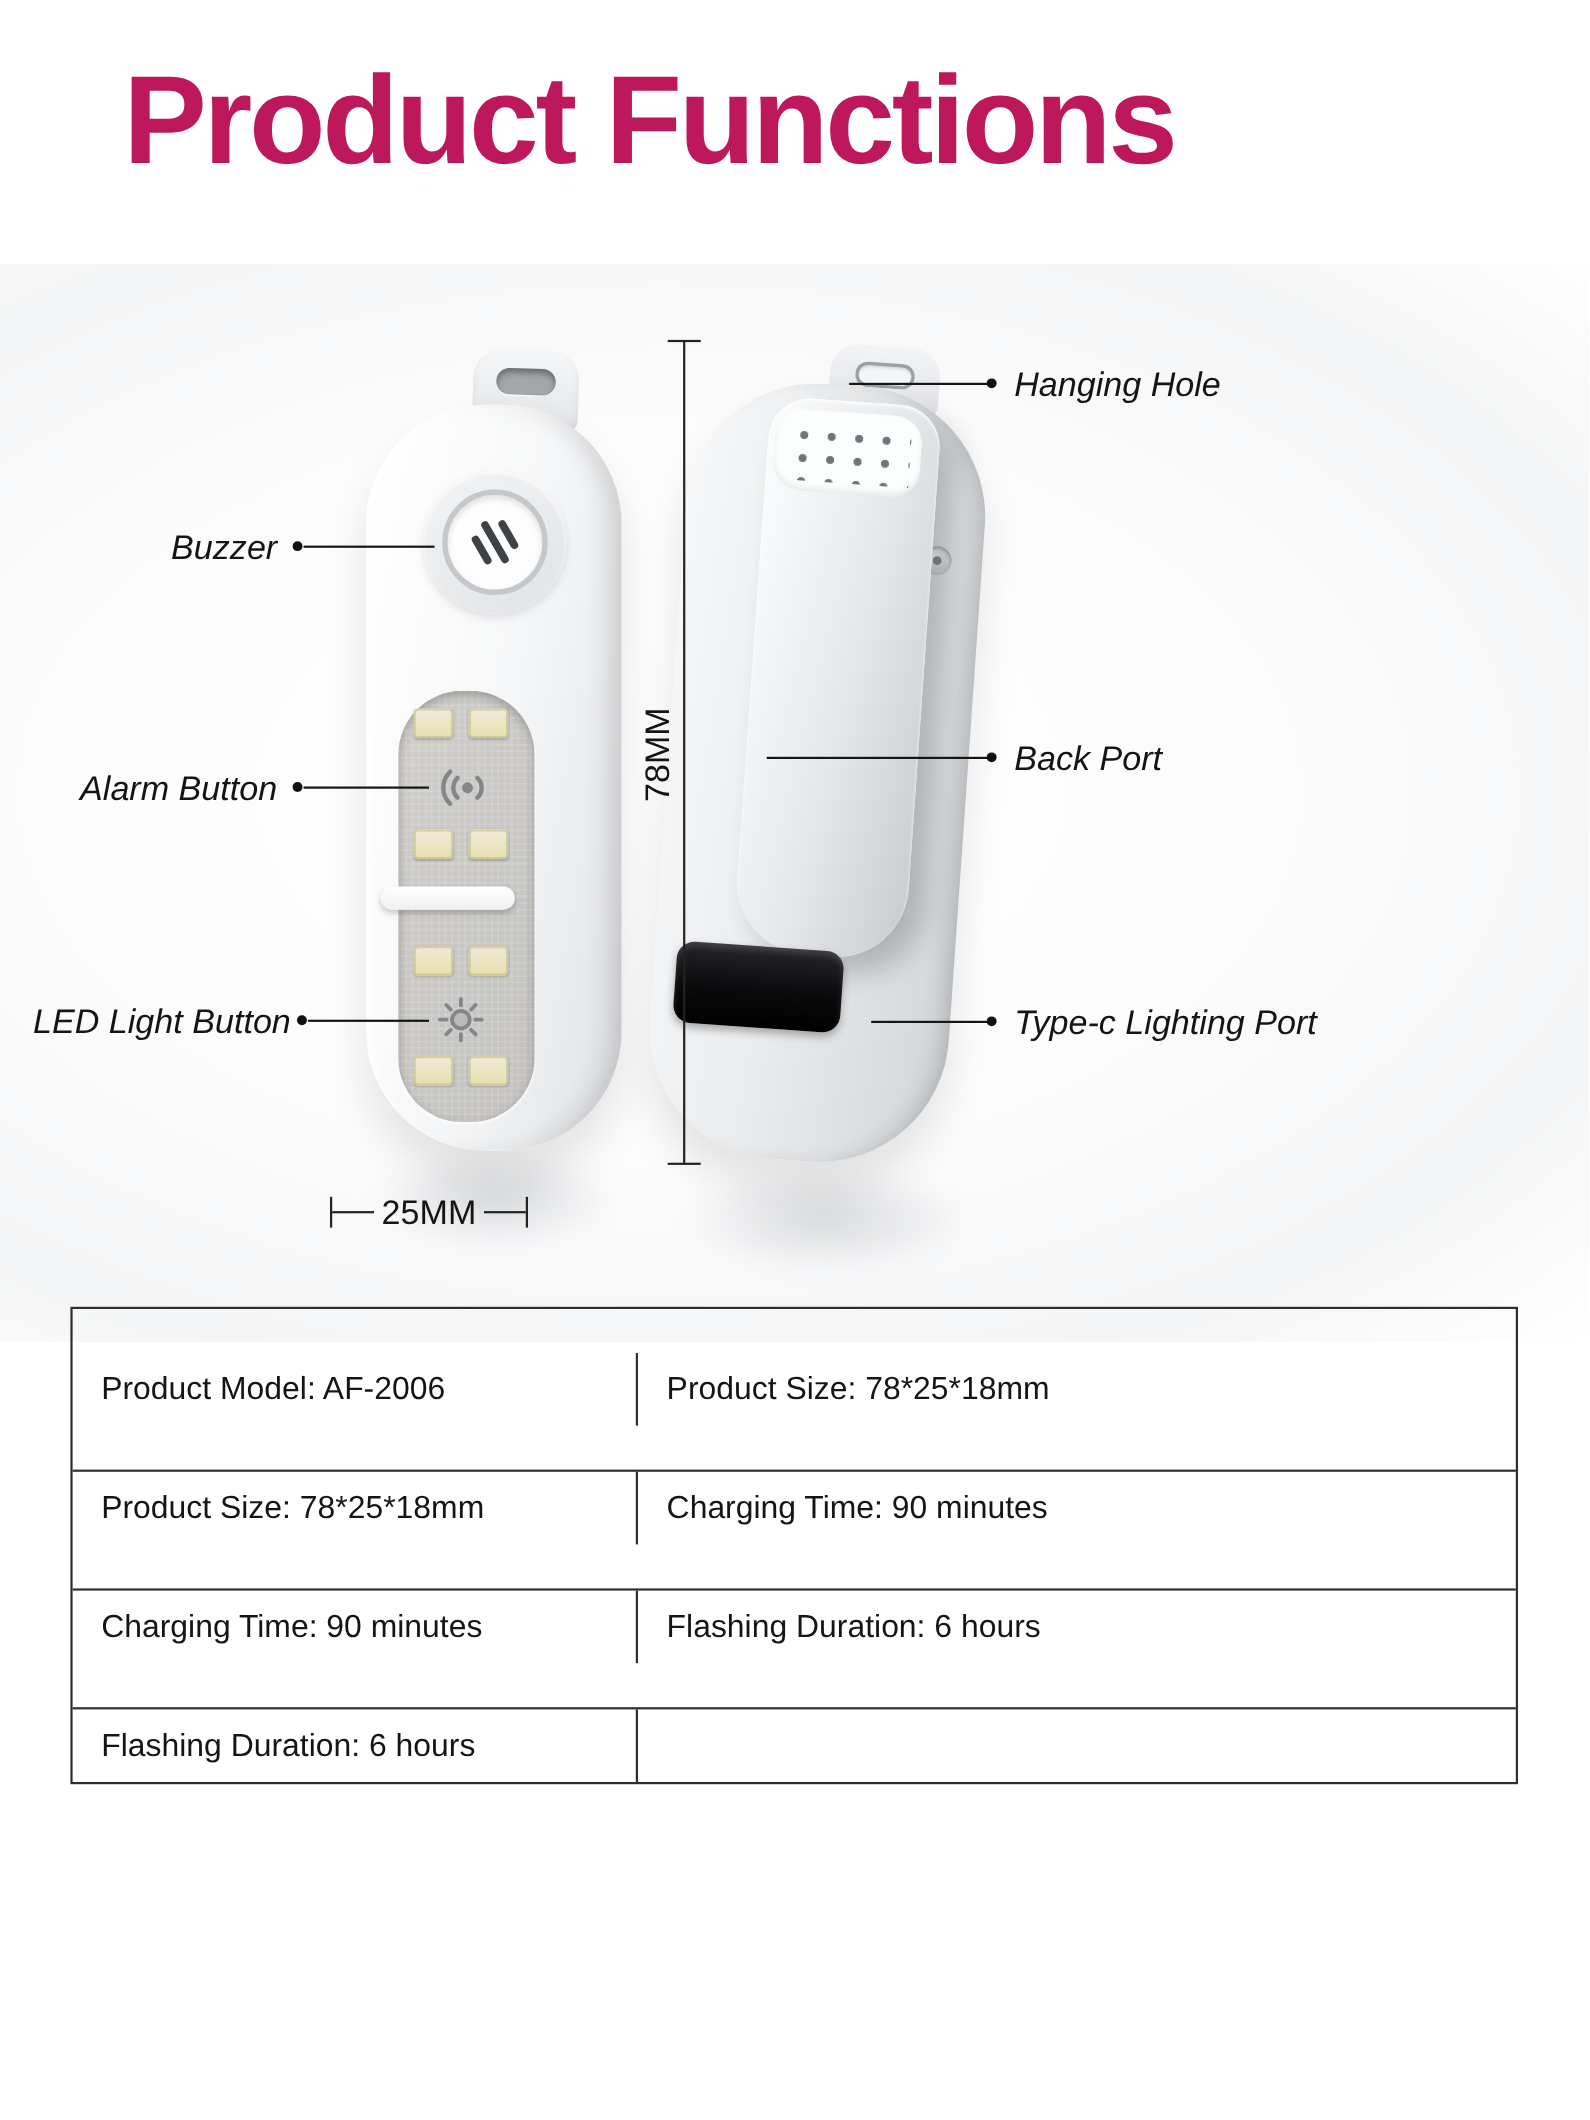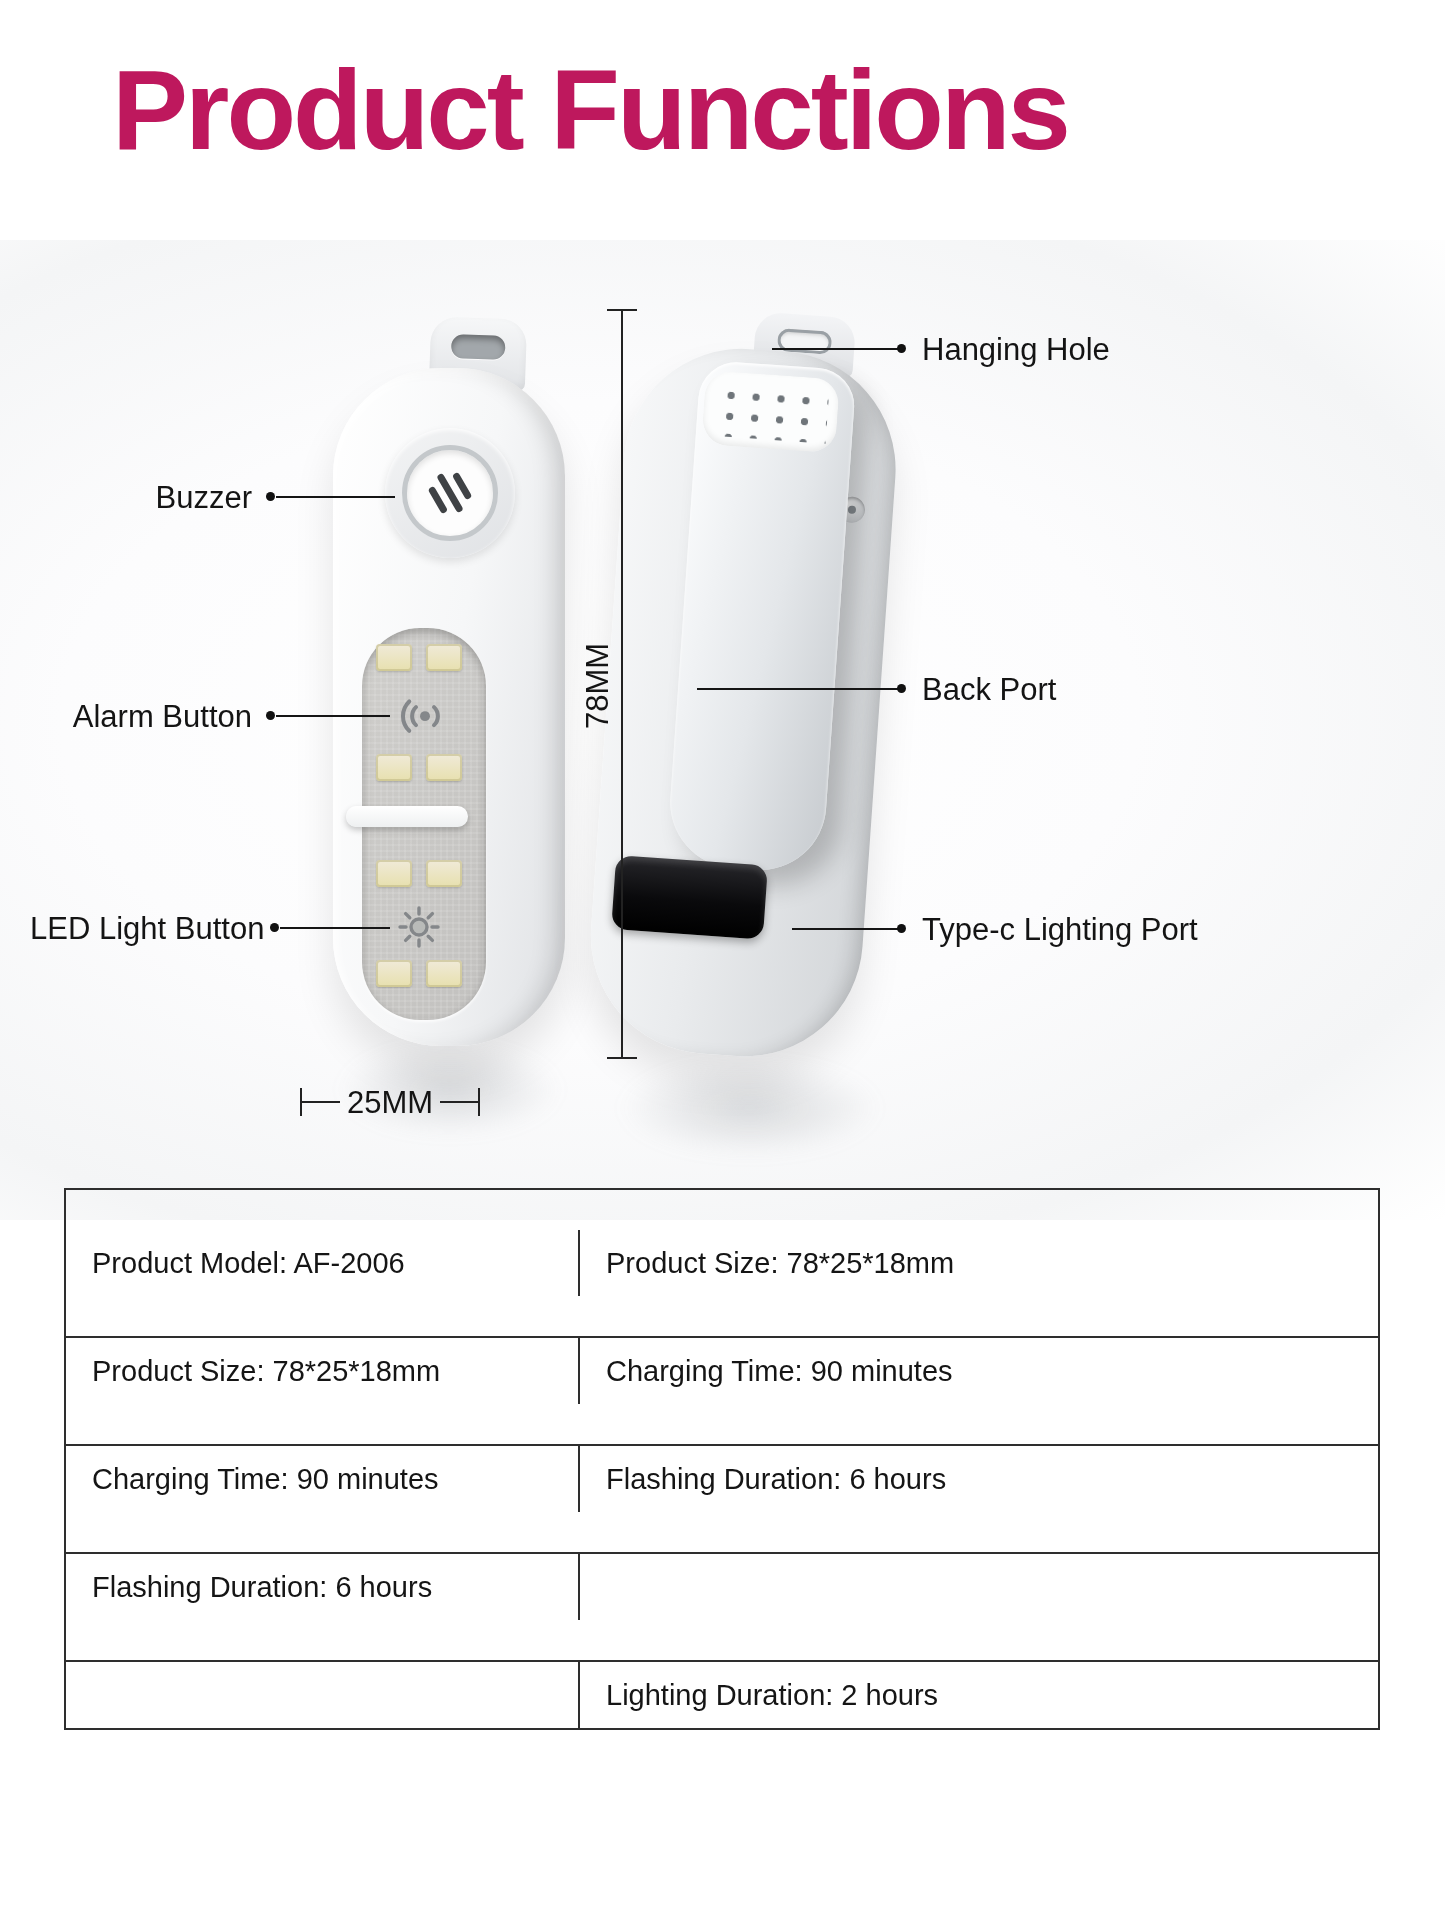--- a/index.html
+++ b/index.html
@@ -147,21 +147,21 @@
   }
 
   
   .dim-line { position:absolute; background:#222; }
   .dim-label {
     position:absolute; font-size:31px; color:#141414; white-space:nowrap;
   }
   .dim-label.vertical { transform: rotate(-90deg); transform-origin:center; text-align:center; }
 
   
-  .co-label { position:absolute; font-size:31px; color:#141414; white-space:nowrap; z-index:6; }
+  .co-label { position:absolute; font-size:31px; color:#141414; white-space:nowrap; z-index:6;font-style:italic; }
   .co-label.right-align { text-align:right; }
   .co-dot {
     position:absolute; width:9px; height:9px; border-radius:50%;
     background:#111; z-index:6;
   }
   .co-line { position:absolute; height:2px; background:#151515; z-index:5; }
 
   
   .spec-table {
     position:absolute; left:64px; top:1188px; width:1316px;
@@ -307,19 +307,15 @@
       <div class="spec-cell left">Product Size: 78*25*18mm</div>
       <div class="spec-cell right">Charging Time: 90 minutes</div>
     </div>
     <div class="spec-row">
       <div class="spec-cell left">Charging Time: 90 minutes</div>
       <div class="spec-cell right">Flashing Duration: 6 hours</div>
     </div>
     <div class="spec-row">
       <div class="spec-cell left">Flashing Duration: 6 hours</div>
     </div>
-    <div class="spec-row">
-      <div class="spec-cell left"></div>
-      <div class="spec-cell right">Lighting Duration: 2 hours</div>
-    </div>
   </div>
 
 </div>
 
 </body></html>

